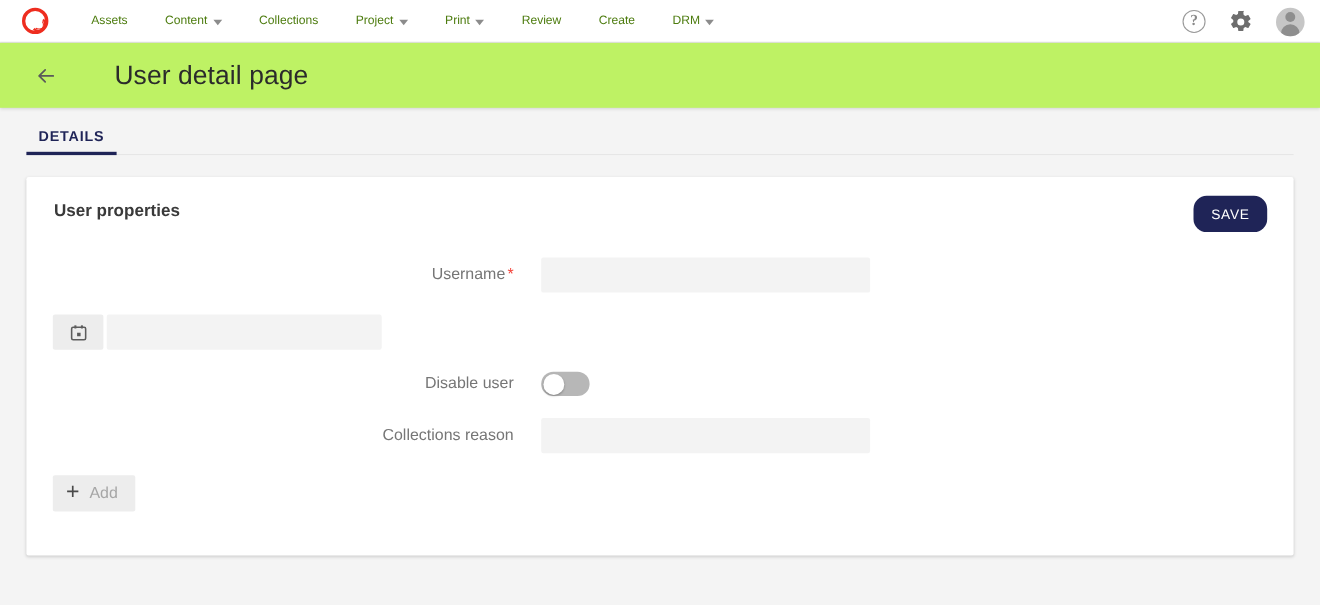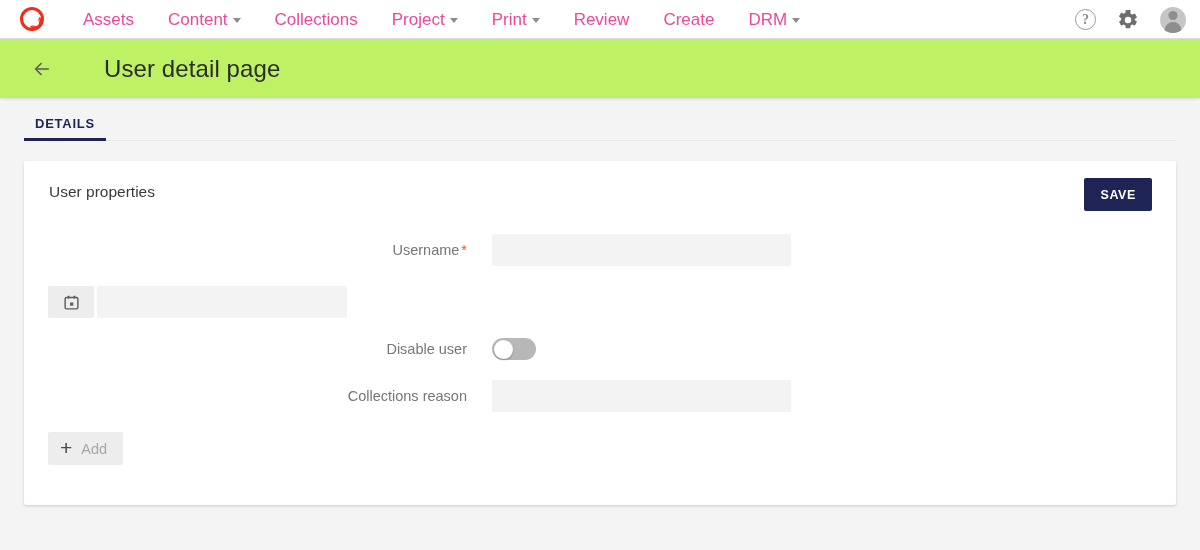--- a/index.html
+++ b/index.html
@@ -50,22 +50,22 @@
     position: absolute; left: 13px; top: 13px;
     width: 9px; height: 9px;
     border-radius: 50%;
     border: 1.5px solid #ee2d1f;
     border-left-color: transparent;
     border-top-color: transparent;
     box-sizing: border-box;
   }
   .navitems { display: flex; align-items: center; }
   .navitem {
-    font-size: 17px;
-    color: #ec4899;
+    font-size: 11px;
+    color: #4d7c0f;
     padding: 0 17px;
     line-height: 39px;
     white-space: nowrap;
     cursor: pointer;
     display: flex;
     align-items: center;
     gap: 5px;
   }
   .caret {
     display: inline-block;
@@ -202,29 +202,29 @@
     display: flex;
     align-items: flex-start;
     justify-content: space-between;
     height: 34px;
   }
   .card-title {
     font-size: 15.5px;
     color: #3a3a3a;
     margin: 0;
     padding-left: 1px;
-    font-weight: normal;
+    font-weight: bold;
   }
   .save-btn {
     background: #1f2457;
     color: #ffffff;
     border: none;
-    border-radius: 2px;
+    border-radius: 12px;
     font-size: 12.5px;
-    font-weight: bold;
+    font-weight: normal;
     letter-spacing: 0.6px;
     padding: 0 16px;
     height: 33px;
     cursor: pointer;
     font-family: "Liberation Sans", sans-serif;
     margin-top: -5px;
   }
 
   
   .form { padding-top: 17px; }

